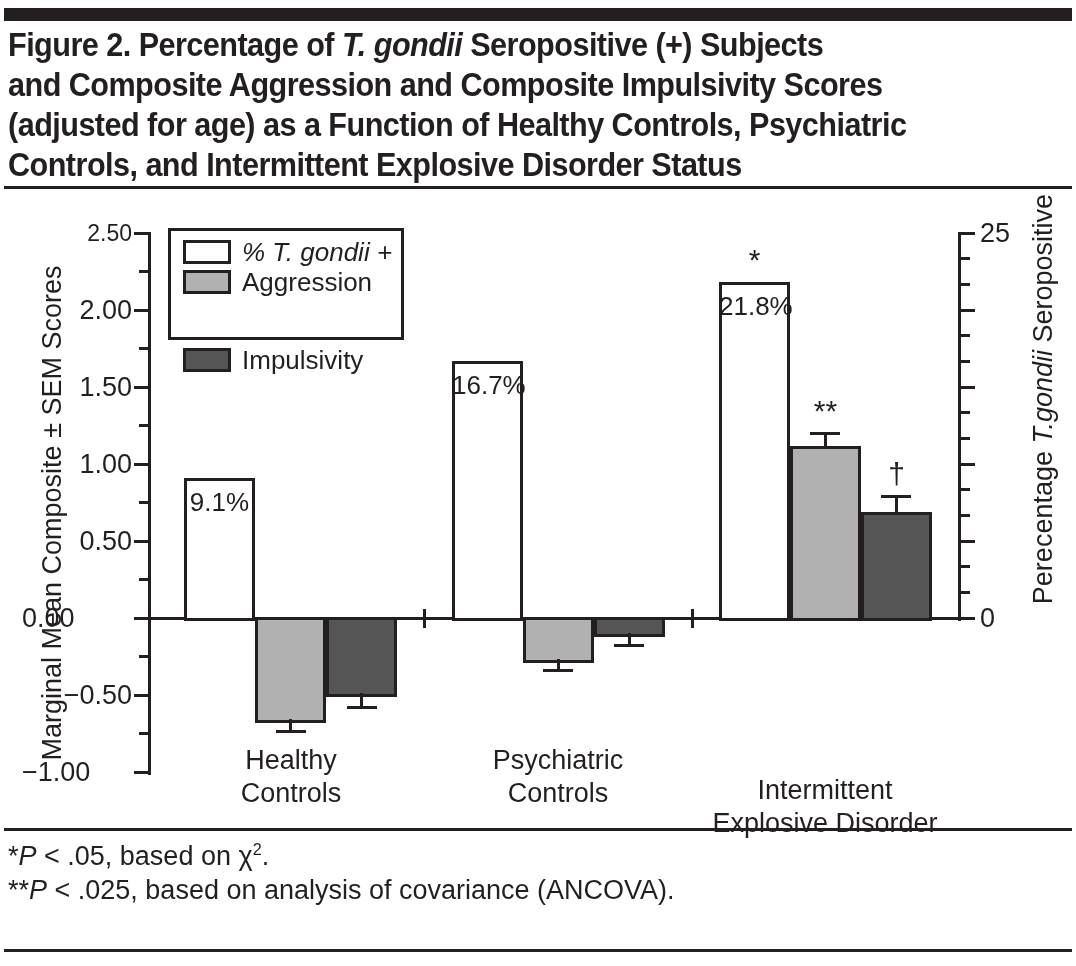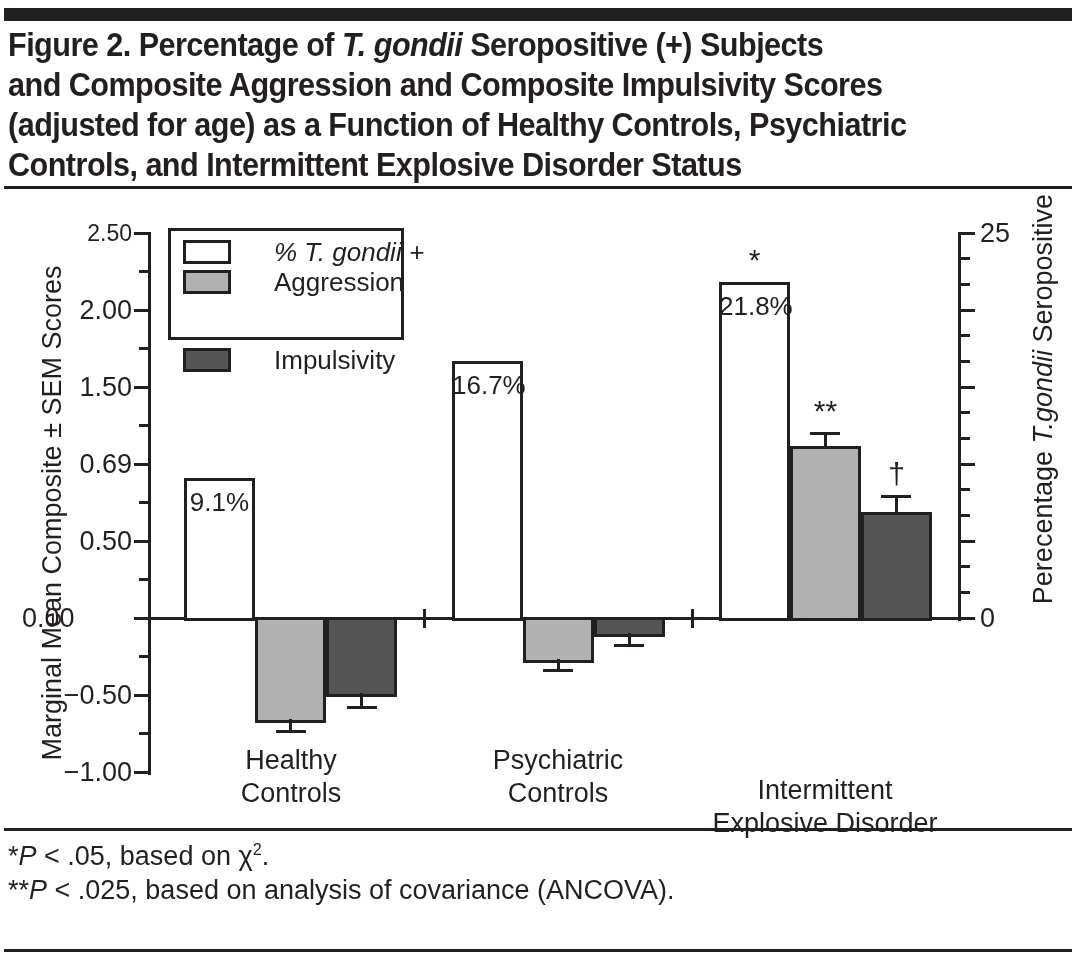--- a/index.html
+++ b/index.html
@@ -14,21 +14,21 @@
   #title { position:absolute; left:8px; top:24px; font-size:34px; font-weight:bold;
            letter-spacing:-0.6px; line-height:40px; white-space:nowrap;
            transform:scaleX(0.9); transform-origin:left top; }
   #chart { position:absolute; inset:0; }
   .axis-title { position:absolute; height:34px; line-height:34px; font-size:27px;
                 text-align:center; white-space:nowrap; }
   #left-axis-title  { width:580px; left:-238px; top:496px; transform:rotate(-90deg); }
   #right-axis-title { width:580px; left:753px;  top:382px; transform:rotate(-90deg); }
   #legend { position:absolute; left:168px; top:228px; width:236px; height:112px;
             border:3px solid #231f20; background:#fff; box-sizing:border-box; z-index:4; }
-  .legend-row { position:absolute; left:12px; display:flex; align-items:center; height:26px;gap:32px; }
+  .legend-row { position:absolute; left:12px; display:flex; align-items:center; height:26px; }
   .legend-swatch { width:42px; height:18px; border:3px solid #231f20; margin-right:11px; flex:none; }
   .legend-label { font-size:26px; line-height:26px; white-space:nowrap; }
   .legend-label.it { font-style:italic; }
   #footnotes { position:absolute; left:8px; top:839px; font-size:27px; line-height:34px; }
   .seg-i { font-style:italic; }
   .seg-sup { font-size:0.6em; vertical-align:super; line-height:0; }
 </style>
 </head>
 <body>
 
@@ -54,29 +54,29 @@
           <div class="legend-swatch" style="background: rgb(177, 177, 177);"></div>
           <div class="legend-label">Aggression</div>
         </div>
         <div class="legend-row" style="top: 68px; margin-top: 48px;">
           <div class="legend-swatch" style="background: rgb(85, 85, 85);"></div>
           <div class="legend-label">Impulsivity</div>
         </div>
       </div>
   <div style="position: absolute; left: 148px; top: 232px; width: 3px; height: 543px; background: rgb(35, 31, 32);"></div>
       <div style="position: absolute; left: 134px; top: 771px; width: 14px; height: 3px; background: rgb(35, 31, 32);"></div>
-      <div style="position: absolute; left: 22px; top: 756px; width: 110px; height: 32px; line-height: 32px; text-align: right; font-size: 27px;">−1.00</div>
+      <div style="position: absolute; left: 22px; top: 756px; width: 110px; height: 32px; line-height: 32px; text-align: left; font-size: 27px;">−1.00</div>
       <div style="position: absolute; left: 134px; top: 694px; width: 14px; height: 3px; background: rgb(35, 31, 32);"></div>
       <div style="position: absolute; left: 22px; top: 679px; width: 110px; height: 32px; line-height: 32px; text-align: right; font-size: 27px;">−0.50</div>
       <div style="position: absolute; left: 134px; top: 617px; width: 14px; height: 3px; background: rgb(35, 31, 32);"></div>
       <div style="position: absolute; left: 22px; top: 602px; width: 110px; height: 32px; line-height: 32px; text-align: left; font-size: 27px;">0.00</div>
       <div style="position: absolute; left: 134px; top: 540px; width: 14px; height: 3px; background: rgb(35, 31, 32);"></div>
       <div style="position: absolute; left: 22px; top: 525px; width: 110px; height: 32px; line-height: 32px; text-align: right; font-size: 27px;">0.50</div>
       <div style="position: absolute; left: 134px; top: 463px; width: 14px; height: 3px; background: rgb(35, 31, 32);"></div>
-      <div style="position: absolute; left: 22px; top: 448px; width: 110px; height: 32px; line-height: 32px; text-align: right; font-size: 27px;">0.69</div>
+      <div style="position: absolute; left: 22px; top: 448px; width: 110px; height: 32px; line-height: 32px; text-align: right; font-size: 27px;">1.00</div>
       <div style="position: absolute; left: 134px; top: 386px; width: 14px; height: 3px; background: rgb(35, 31, 32);"></div>
       <div style="position: absolute; left: 22px; top: 371px; width: 110px; height: 32px; line-height: 32px; text-align: right; font-size: 27px;">1.50</div>
       <div style="position: absolute; left: 134px; top: 309px; width: 14px; height: 3px; background: rgb(35, 31, 32);"></div>
       <div style="position: absolute; left: 22px; top: 294px; width: 110px; height: 32px; line-height: 32px; text-align: right; font-size: 27px;">2.00</div>
       <div style="position: absolute; left: 134px; top: 232px; width: 14px; height: 3px; background: rgb(35, 31, 32);"></div>
       <div style="position: absolute; left: 22px; top: 217px; width: 110px; height: 32px; line-height: 32px; text-align: right; font-size: 23px;">2.50</div>
       <div style="position: absolute; left: 139px; top: 732px; width: 9px; height: 3px; background: rgb(35, 31, 32);"></div>
       <div style="position: absolute; left: 139px; top: 655px; width: 9px; height: 3px; background: rgb(35, 31, 32);"></div>
       <div style="position: absolute; left: 139px; top: 578px; width: 9px; height: 3px; background: rgb(35, 31, 32);"></div>
       <div style="position: absolute; left: 139px; top: 501px; width: 9px; height: 3px; background: rgb(35, 31, 32);"></div>

